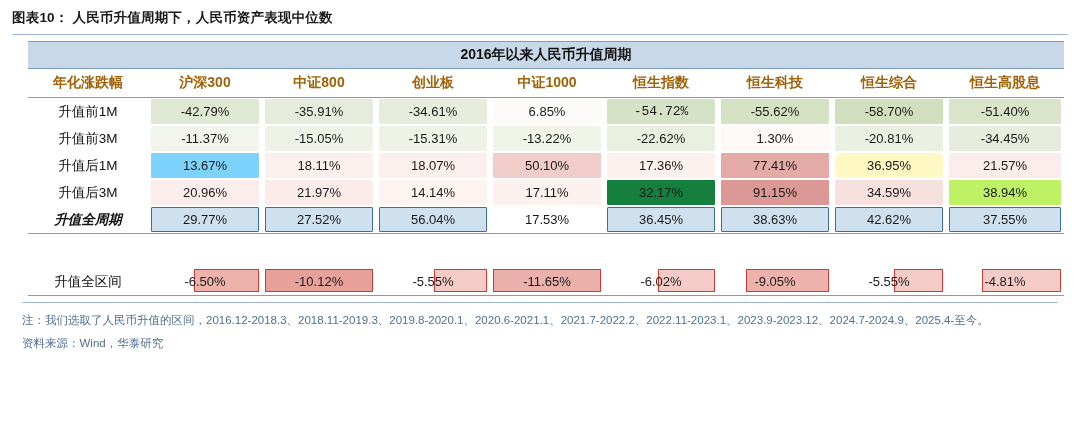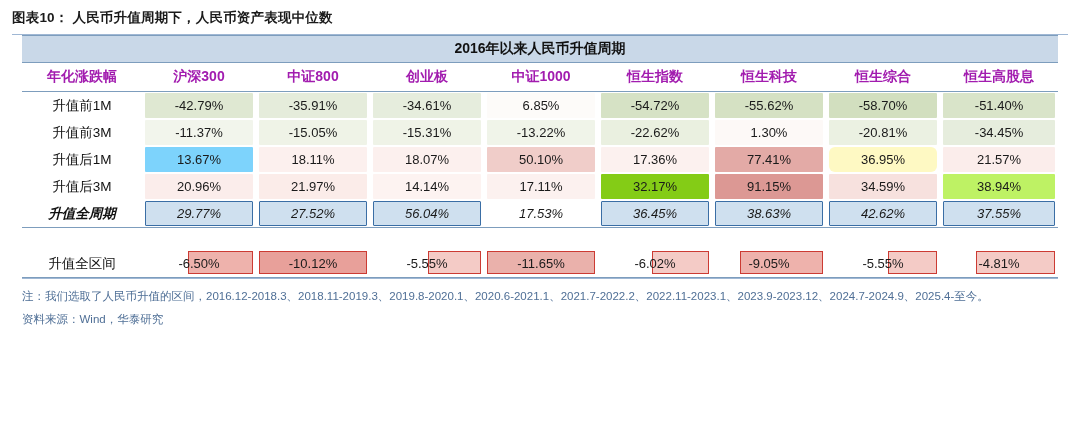--- a/index.html
+++ b/index.html
@@ -32,21 +32,21 @@
     border-top: 1px solid #9fb7d4;
   }
   .content {
     padding: 0 22px;
     box-sizing: border-box;
   }
   table {
     border-collapse: collapse;
     table-layout: fixed;
     width: 1036px;
-    margin: 0;
+    margin: 6px;
   }
   td, th {
     font-size: 13px;
     text-align: center;
     vertical-align: middle;
     padding: 0;
     height: 27px;
     font-weight: normal;
   }
   .band {
@@ -54,36 +54,36 @@
     font-weight: bold;
     font-size: 14px;
     color: #111;
     height: 26px;
     border-top: 1px solid #7d9dbd;
     border-bottom: 1px solid #7d9dbd;
   }
   .hdr {
     font-weight: bold;
     font-size: 14px;
-    color: #a21caf;
+    color: #a16207;
     border-bottom: 1px solid #7d9dbd;
     height: 28px;
   }
   .rowlabel {
     font-weight: normal;
     font-size: 13.5px;
     color: #111;
   }
   .rowlabel-i {
     font-weight: bold;
     font-style: italic;
     font-size: 13.5px;
     color: #111;
   }
-  .ital { font-style: italic; }
+  .ital { }
   .cell { position: relative; }
   .cellbox {
     display: block;
     margin: 1px 3px;
     height: 25px;
     line-height: 25px;
     border-radius: 1px;
   }
   .lastrow-sep { border-bottom: 1px solid #7d9dbd; }
   .spacer { height: 22px; }
@@ -148,21 +148,21 @@
         <td class="cell">
               <span class="cellbox" style="background: rgb(229, 236, 219);">-35.91%</span>
             </td>
         <td class="cell">
               <span class="cellbox" style="background: rgb(230, 237, 221);">-34.61%</span>
             </td>
         <td class="cell">
               <span class="cellbox" style="background: rgb(253, 251, 249);">6.85%</span>
             </td>
         <td class="cell">
-              <span class="cellbox" style="background: rgb(214, 226, 197);">-54.72%</span>
+              <span class="cellbox" style="background: rgb(214, 226, 197); font-family: Liberation Mono, monospace;">-54.72%</span>
             </td>
         <td class="cell">
               <span class="cellbox" style="background: rgb(213, 225, 195);">-55.62%</span>
             </td>
         <td class="cell">
               <span class="cellbox" style="background: rgb(210, 223, 191);">-58.70%</span>
             </td>
         <td class="cell">
               <span class="cellbox" style="background: rgb(217, 228, 201);">-51.40%</span>
             </td>
@@ -232,21 +232,21 @@
         <td class="cell">
               <span class="cellbox" style="background: rgb(251, 236, 233);">21.97%</span>
             </td>
         <td class="cell">
               <span class="cellbox" style="background: rgb(253, 243, 241);">14.14%</span>
             </td>
         <td class="cell">
               <span class="cellbox" style="background: rgb(252, 241, 239);">17.11%</span>
             </td>
         <td class="cell">
-              <span class="cellbox" style="background: #84cc16;">32.17%</span>
+              <span class="cellbox" style="background: #15803d;">32.17%</span>
             </td>
         <td class="cell">
               <span class="cellbox" style="background: rgb(220, 152, 148);">91.15%</span>
             </td>
         <td class="cell">
               <span class="cellbox" style="background: rgb(247, 225, 222);">34.59%</span>
             </td>
         <td class="cell">
               <span class="cellbox" style="background: #bef264;">38.94%</span>
             </td>

